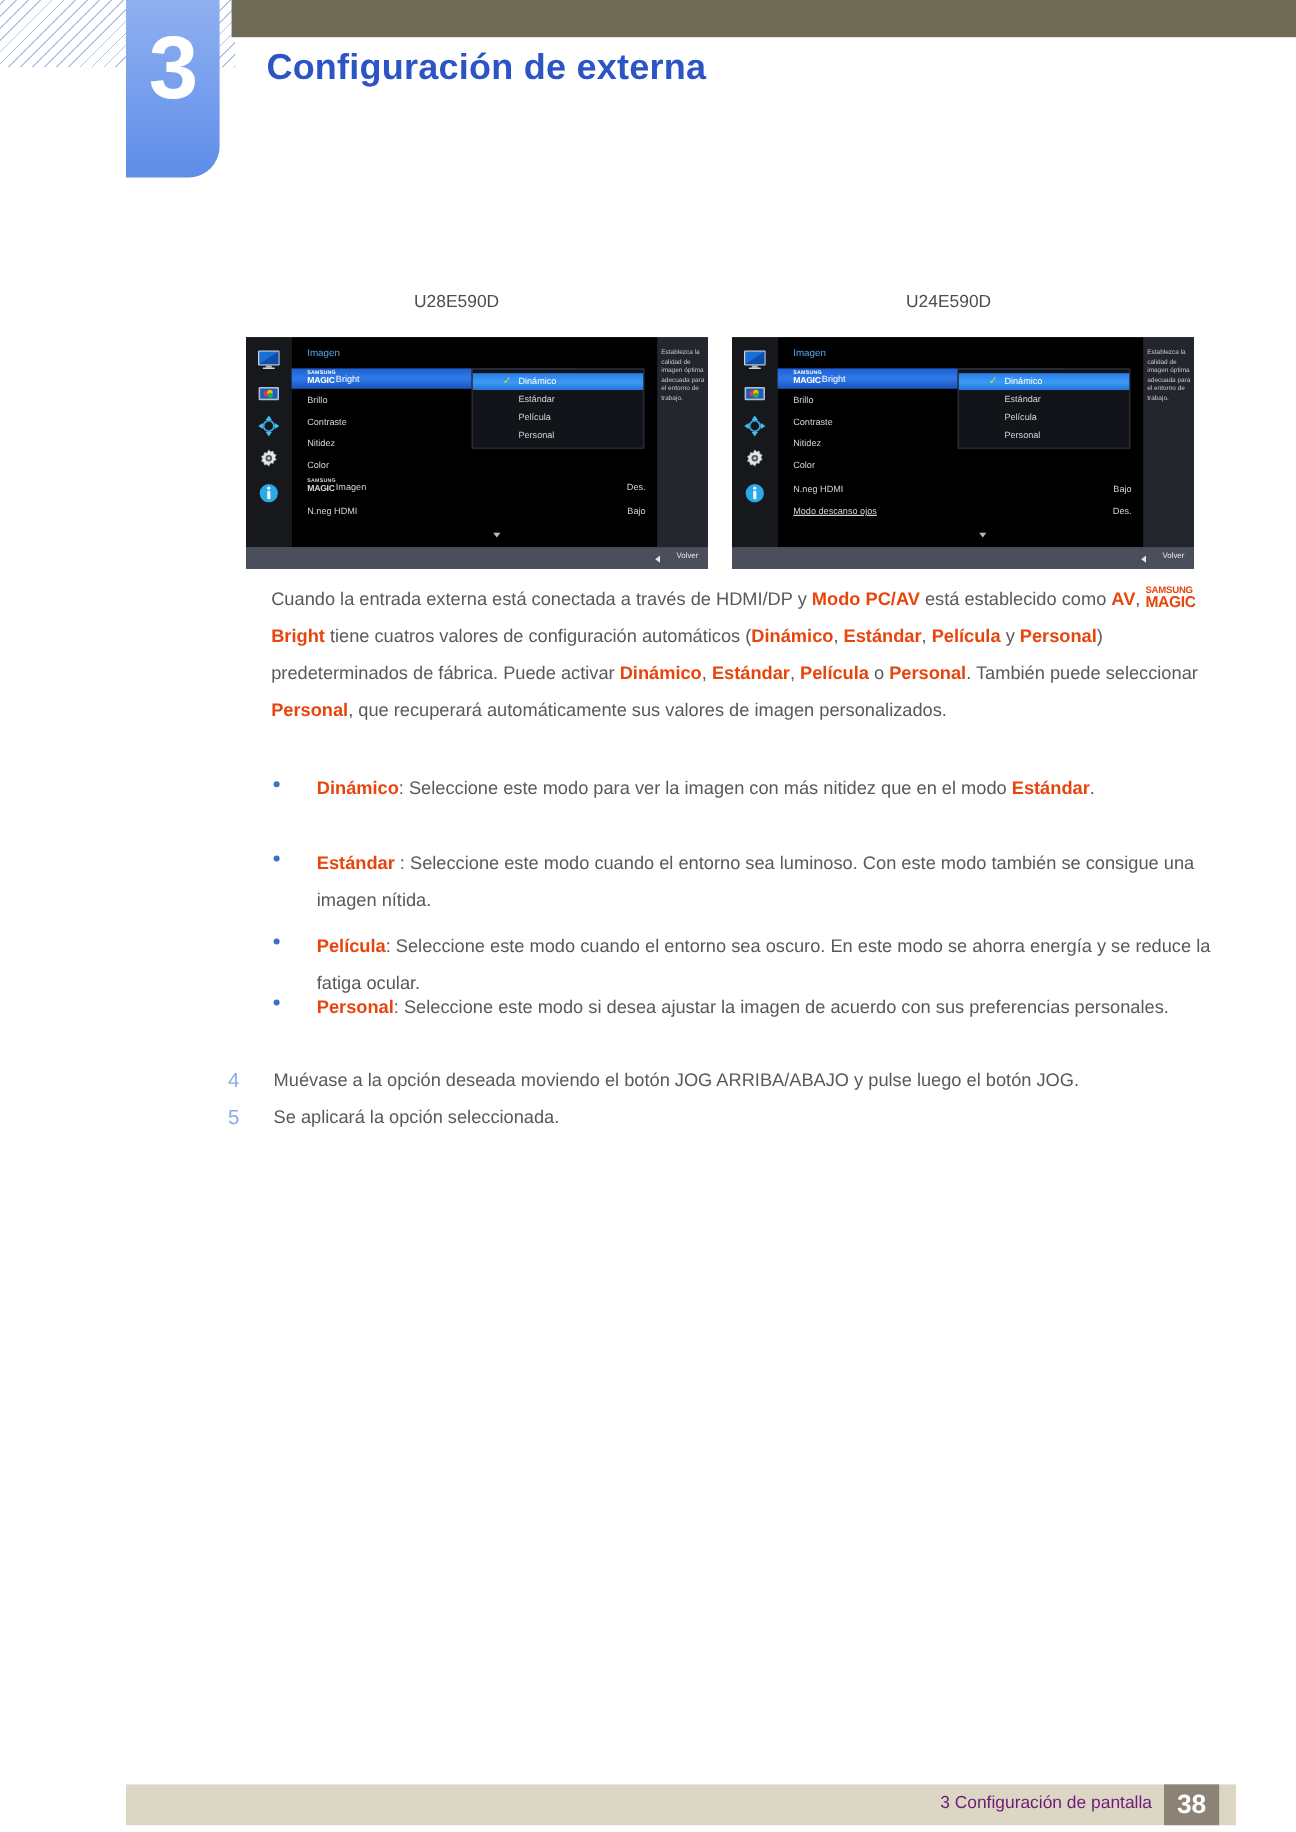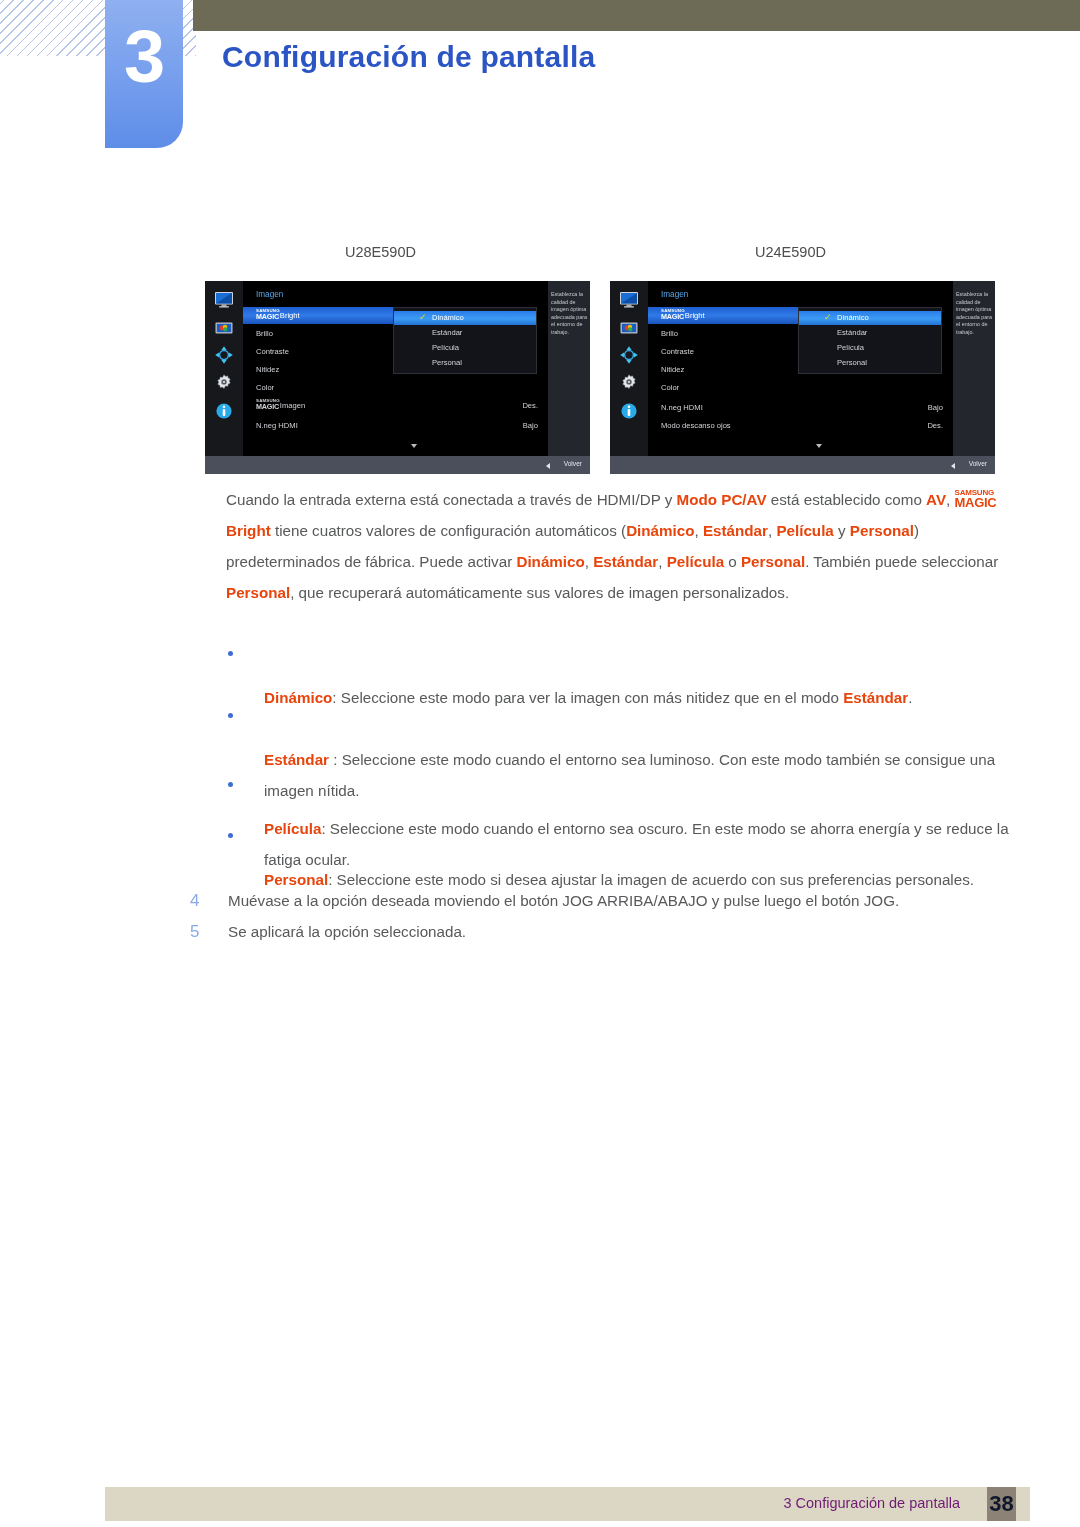--- a/index.html
+++ b/index.html
@@ -133,21 +133,21 @@
   .hl-or{color:#e8450c;font-weight:700;}
 
   .bullet{
     position:absolute;left:228px;width:790px;
     font-size:15.2px;line-height:31px;color:#58595b;
   }
   .bullet .dot{
     position:absolute;left:0;top:9px;width:5px;height:5px;border-radius:50%;
     background:#3d6fd0;
   }
-  .bullet .btxt{display:block;margin-left:36px;margin-top:40px;}
+  .bullet .btxt{display:block;margin-left:36px;}
 
   #b1{top:642px;}
   #b2{top:704px;}
   #b3{top:773px;}
   #b4{top:824px;}
 
   .step{
     position:absolute;left:190px;width:830px;
     font-size:15.2px;line-height:28px;color:#58595b;
   }
@@ -164,33 +164,33 @@
   .magic-inline .m2{display:block;font-size:13px;font-weight:700;color:#e8450c;margin-top:-1px;letter-spacing:-.3px;}
 
   
   .footer-bar{
     position:absolute;left:105px;top:1487px;width:925px;height:34px;background:#dbd7c4;
   }
   .footer-text{
     position:absolute;right:70px;top:8px;font-size:14.5px;color:#701a75;
   }
   .footer-page{
-    position:absolute;right:14px;top:0;width:29px;height:34px;background:#8c8376;
-    color:#0f172a;font-size:22px;font-weight:700;line-height:34px;text-align:center;
+    position:absolute;right:14px;top:0;width:46px;height:34px;background:#8c8376;
+    color:#ffffff;font-size:22px;font-weight:700;line-height:34px;text-align:center;
   }
 </style>
 </head>
 <body>
 
 <div class="hatch"></div>
 <div class="olive-bar"></div>
 <div class="chap-block">
   <div class="chap-num">3</div>
 </div>
-<div class="chap-title">Configuración de pantalla</div>
+<div class="chap-title">Configuración de externa</div>
 
 <div class="model-label" id="model-left">U28E590D</div>
 <div class="model-label" id="model-right">U24E590D</div>
 
 <div class="osd" id="osd-left">
 
   <div class="osd-iconbar">
     <div class="osd-icon ic1">
       <svg viewBox="0 0 20 20" width="20" height="20">
         <rect x="1" y="2" width="18" height="12.5" rx="1" fill="#cfd3d8"></rect>
@@ -362,21 +362,21 @@
     <div class="osd-row" style="top:80px;">
       <span>Nitidez</span>
     </div>
     <div class="osd-row" style="top:98px;">
       <span>Color</span>
     </div>
     <div class="osd-row" style="top:118px;width:290px;">
       <span>N.neg HDMI</span>
       <span class="val">Bajo</span>
     </div>
-    <div class="osd-row" style="top:136px;width:290px;">
+    <div class="osd-row" style="top:136px;width:290px;text-decoration:underline;">
       <span>Modo descanso ojos</span>
       <span class="val">Des.</span>
     </div>
 
     <div class="osd-sub">
       <div class="osd-sub-item sel" style="top:3px;">
         <span class="osd-check">✓</span>
         <span>Dinámico</span>
       </div>
       <div class="osd-sub-item" style="top:18px;">

